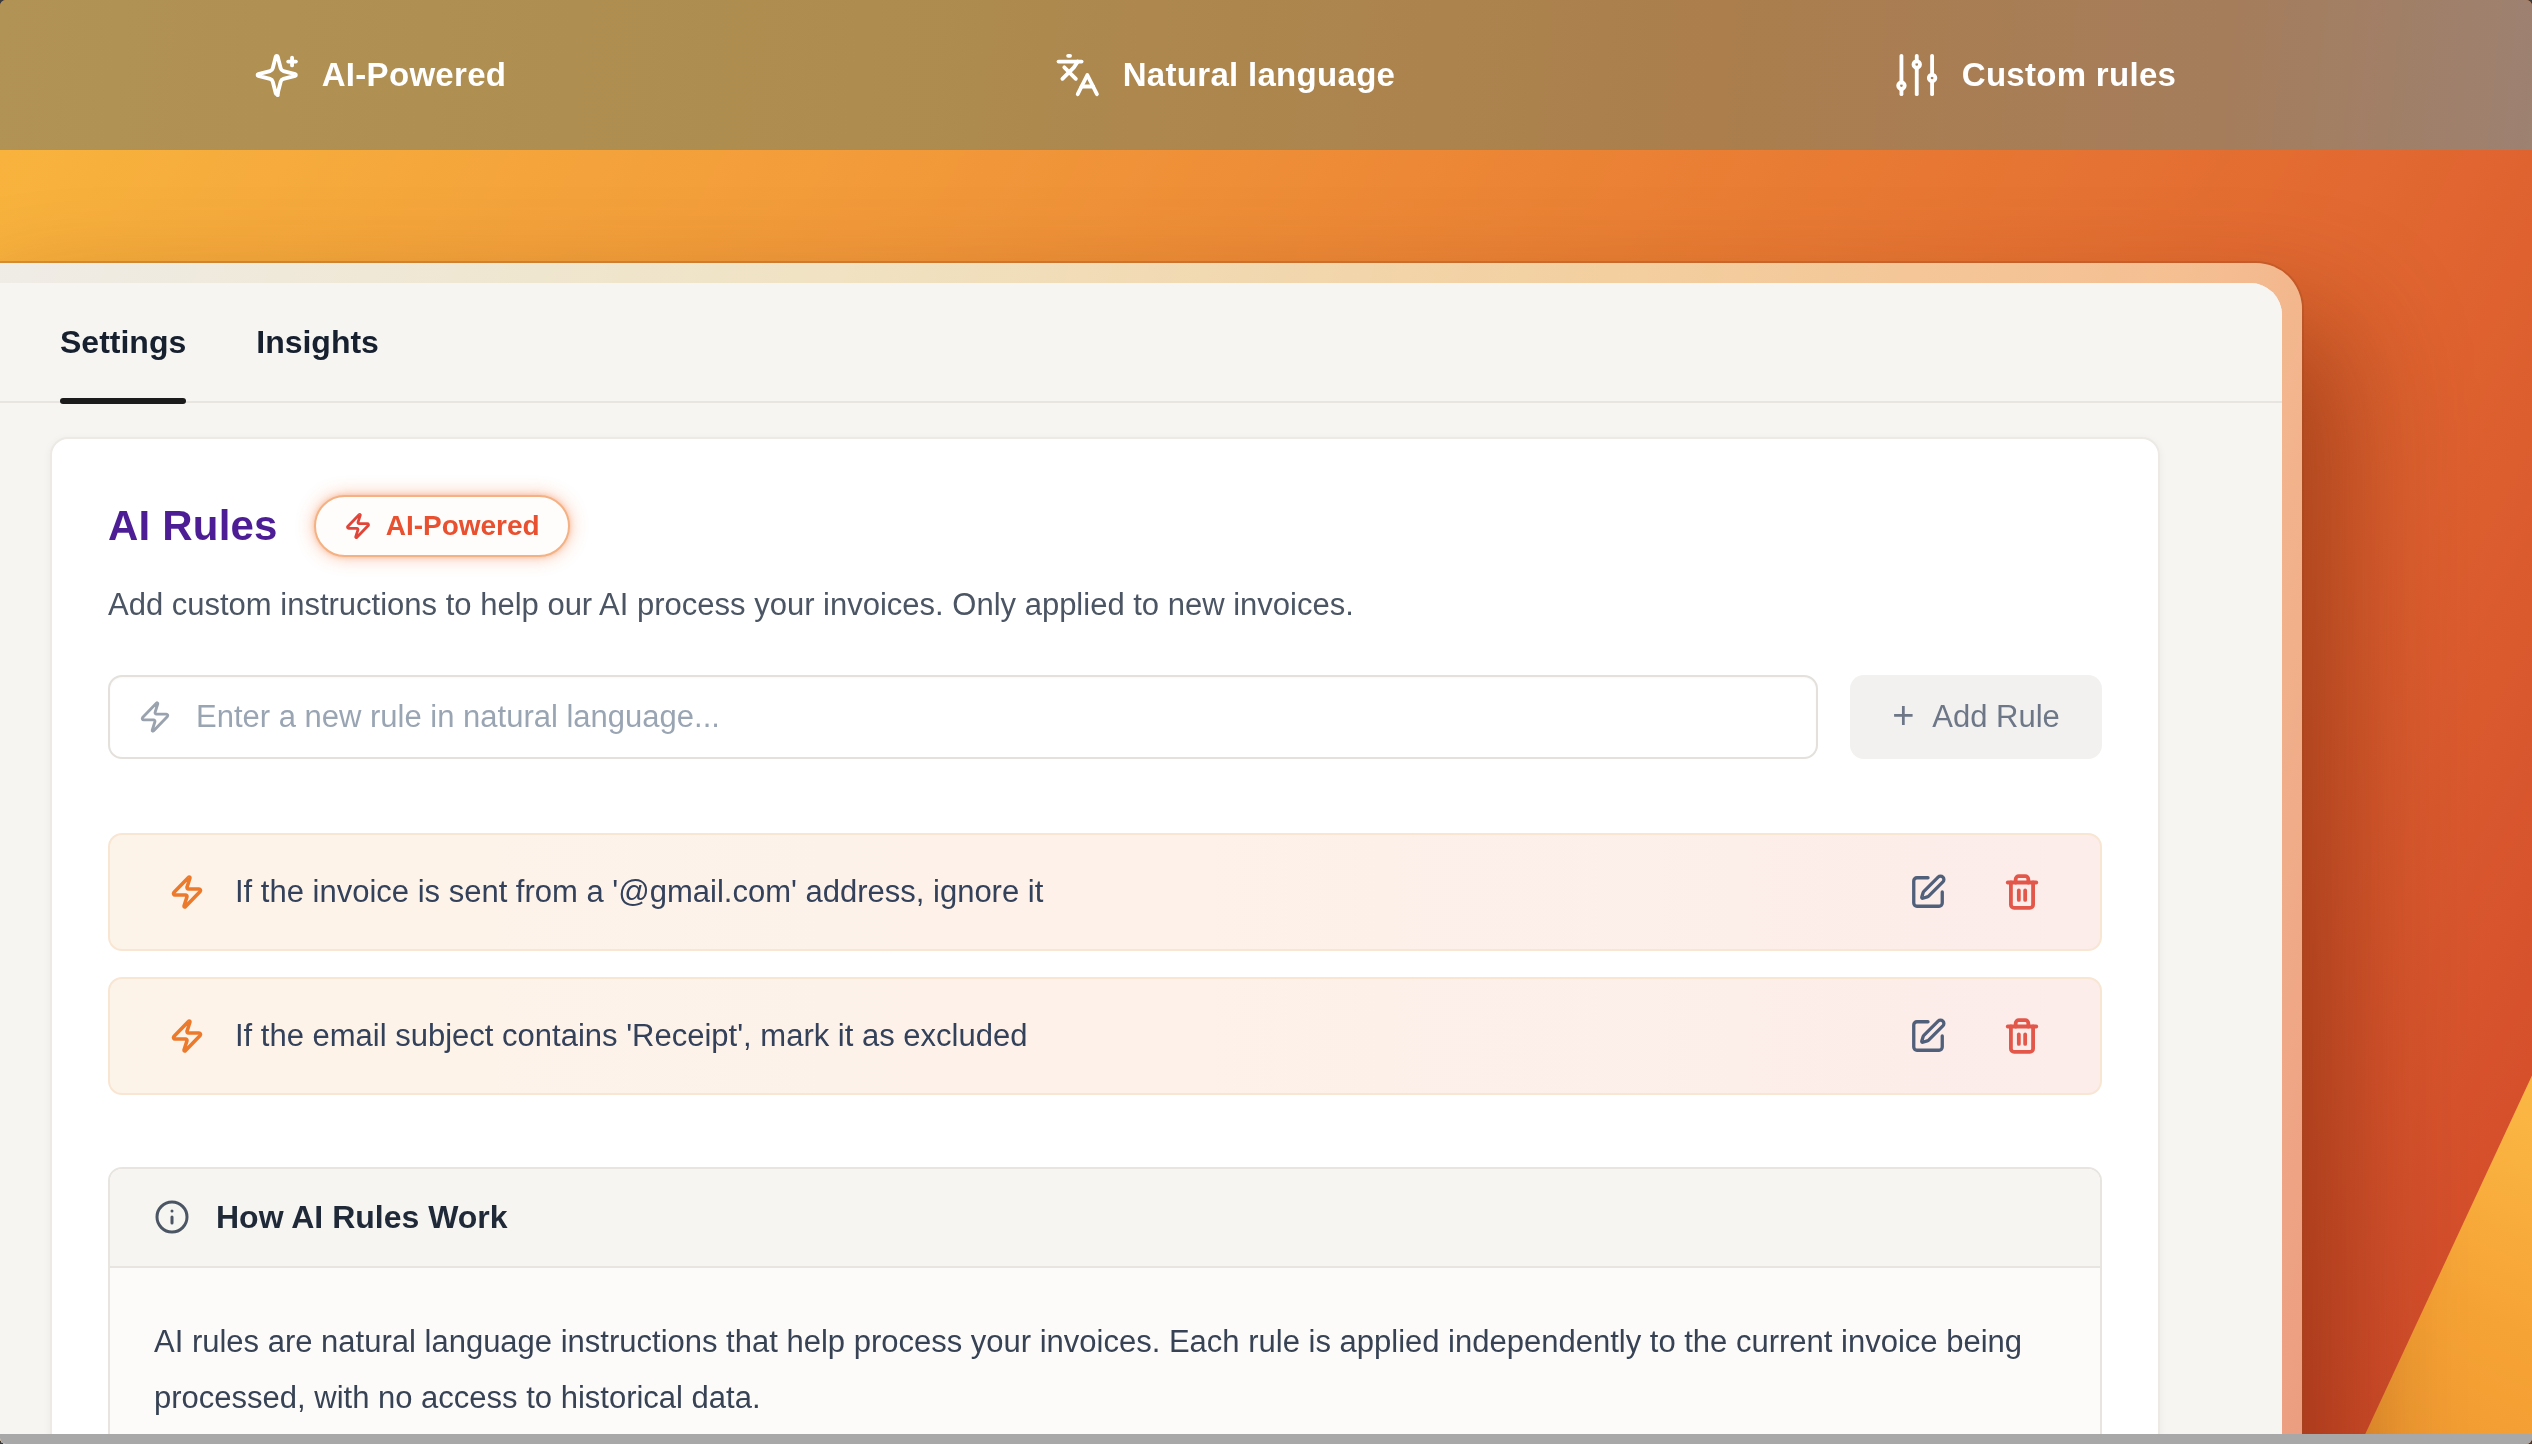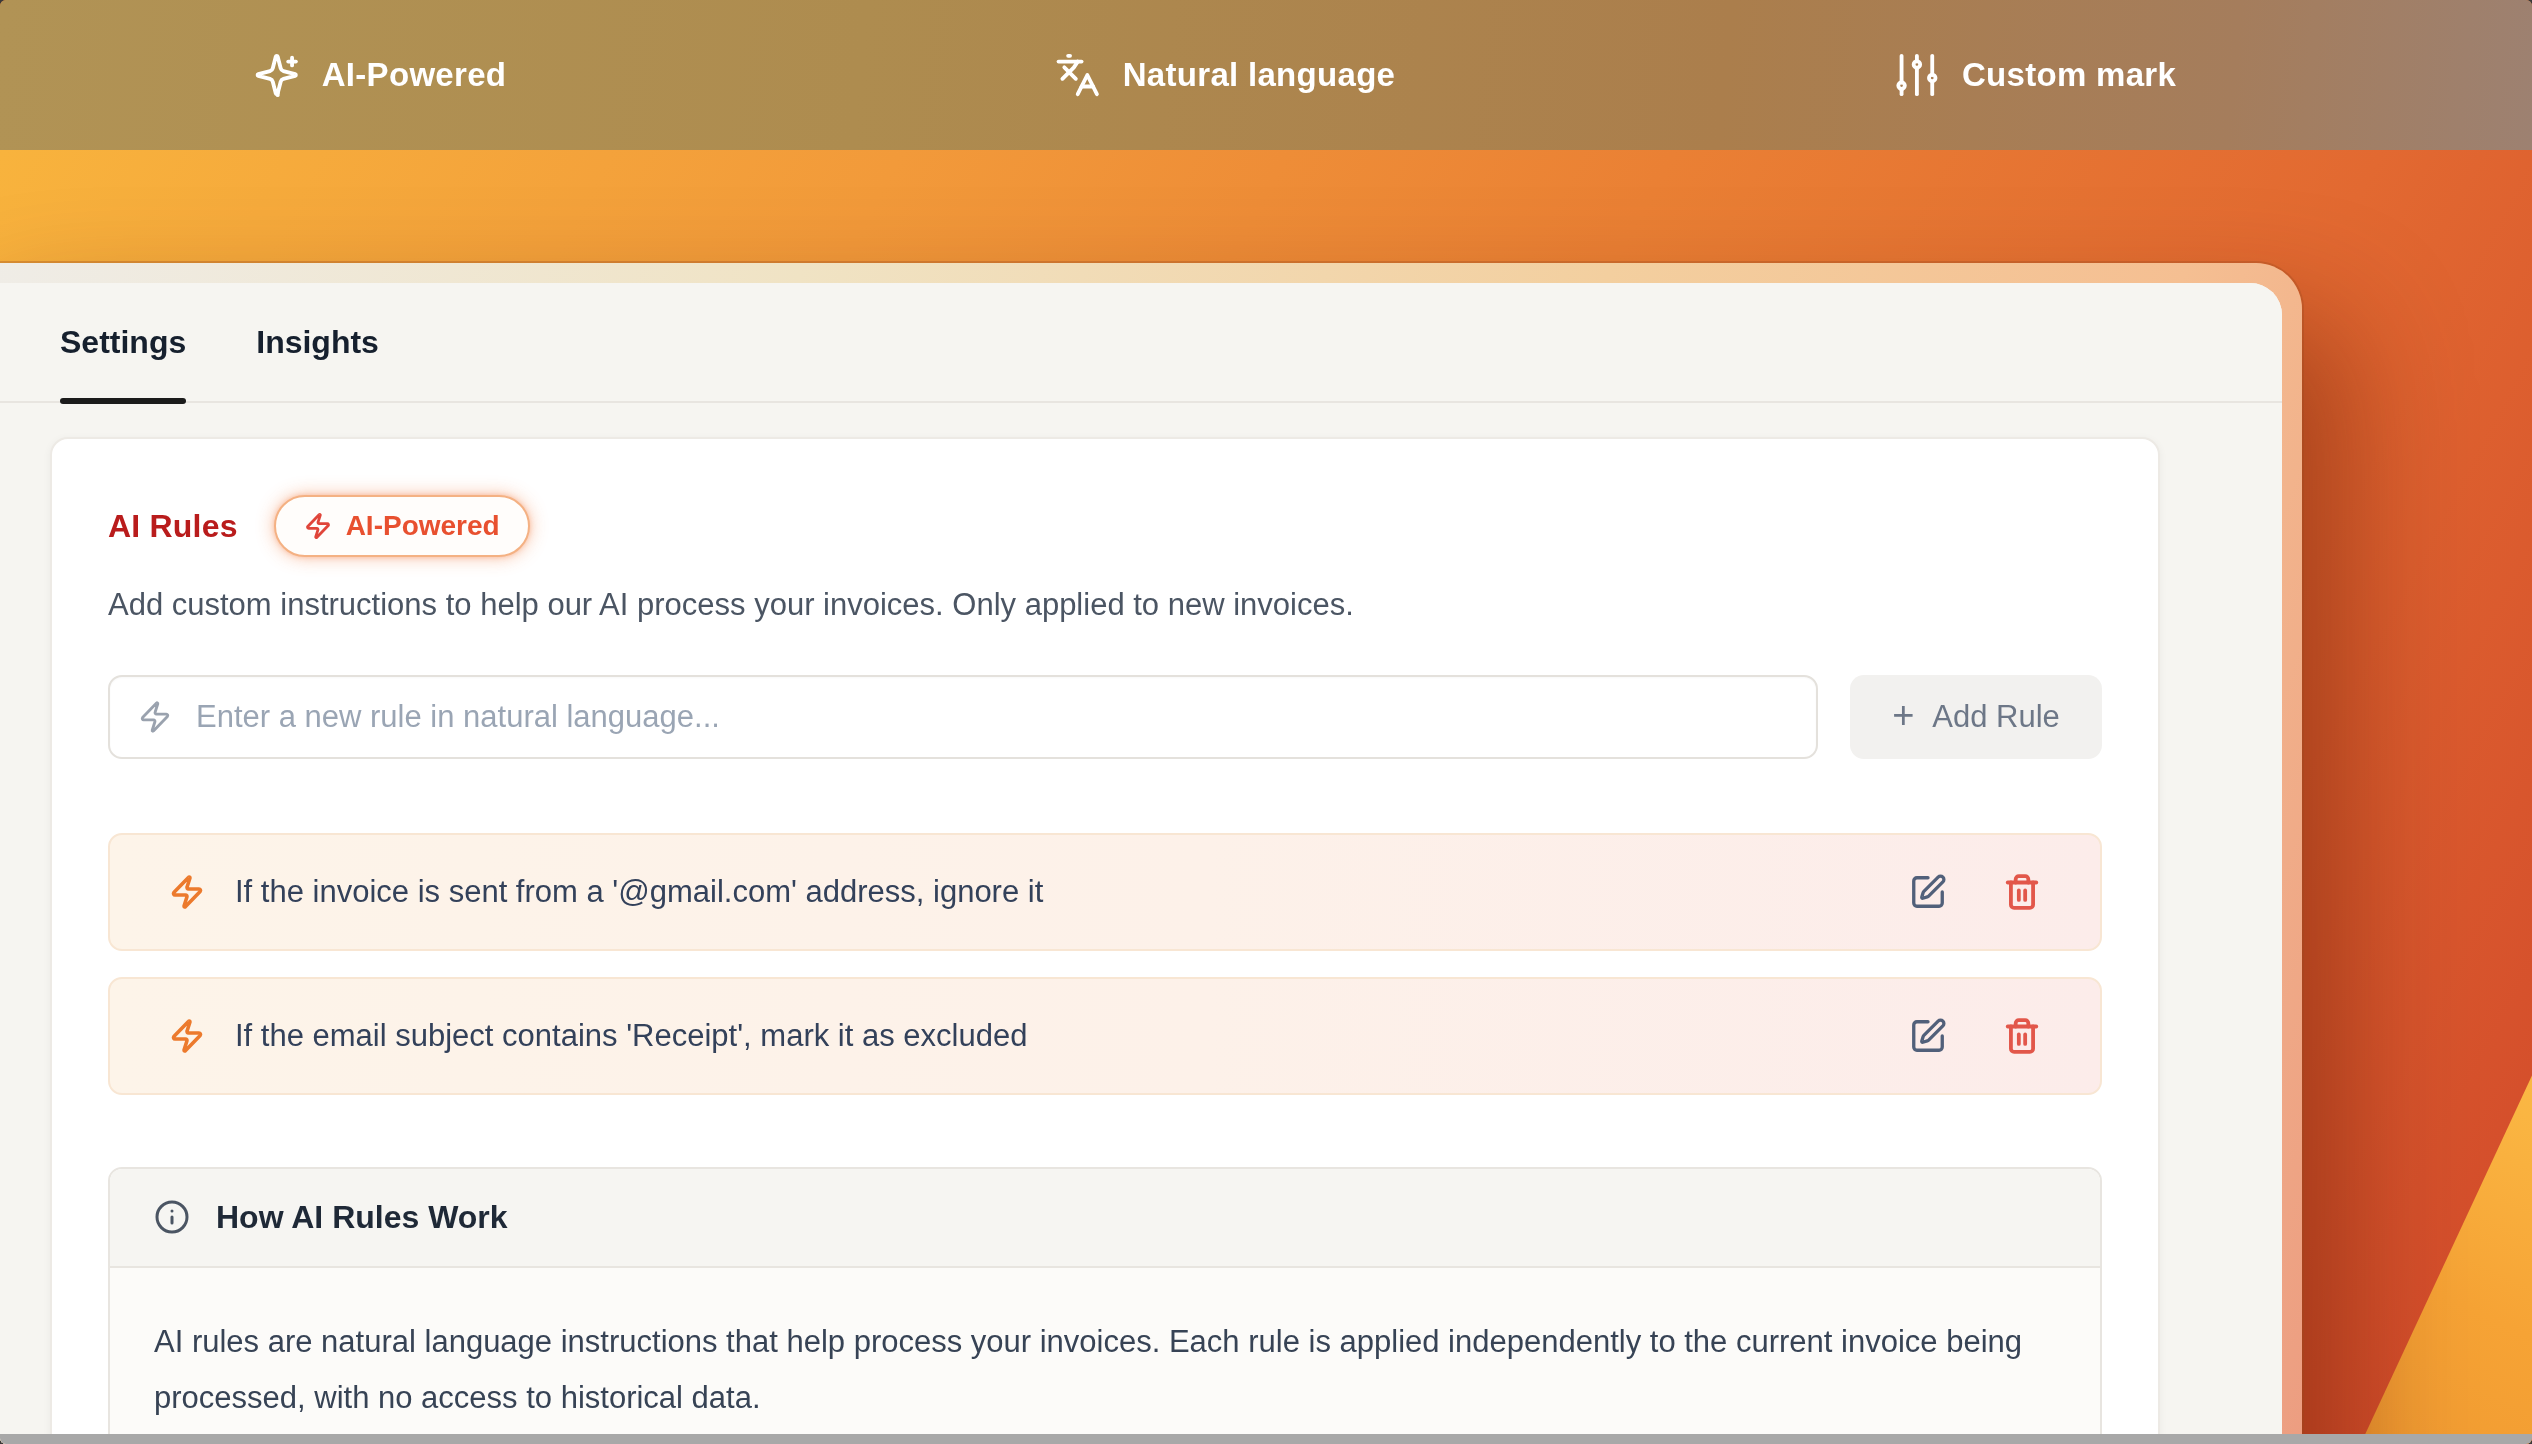--- a/index.html
+++ b/index.html
@@ -54,21 +54,21 @@
     content:"";position:absolute;left:0;right:0;bottom:-2px;height:6px;border-radius:3px;background:#1b1b1b;
   }
 
   
   .card{
     margin:34px 0 0 90px;width:2110px;background:#ffffff;border:2px solid #edeae5;
     border-radius:18px;box-shadow:0 2px 8px rgba(20,20,20,.05);
     padding:56px 56px 16px 56px;
   }
   .title-row{display:flex;align-items:center;gap:36px;}
-  .card-title{font-size:32px;font-weight:700;color:#b91c1c;letter-spacing:.2px;}
+  .card-title{font-size:42px;font-weight:700;color:#4c1d95;letter-spacing:.2px;}
   .ai-badge{
     display:inline-flex;align-items:center;gap:14px;height:62px;padding:0 28px;
     background:#fffdfb;border:2px solid #f4b183;border-radius:999px;
     box-shadow:0 0 18px rgba(244,120,58,.45),0 0 5px rgba(244,120,58,.35);
     font-size:28px;font-weight:700;color:#e8502f;
   }
   .ai-badge svg{width:28px;height:28px;stroke:#e0453a;fill:none;stroke-width:2.4;stroke-linecap:round;stroke-linejoin:round;}
   .card-desc{margin-top:30px;font-size:31px;color:#4b5563;}
 
   
@@ -155,21 +155,21 @@
         <path d="M4 2v14"></path>
           <path d="M4 20v2"></path>
           <circle cx="4" cy="17.5" r="1.7"></circle>
         <path d="M12 2v3"></path>
           <path d="M12 9v13"></path>
           <circle cx="12" cy="6.5" r="1.7"></circle>
         <path d="M20 2v10"></path>
           <path d="M20 16v6"></path>
           <circle cx="20" cy="13.5" r="1.7"></circle>
       </svg>
-      <span>Custom mark</span>
+      <span>Custom rules</span>
     </div>
   </div>
 
   <div class="window">
     <div class="window-content">
 
       <div class="tab-row">
         <div class="tab active">
           <span>Settings</span>
         </div>

